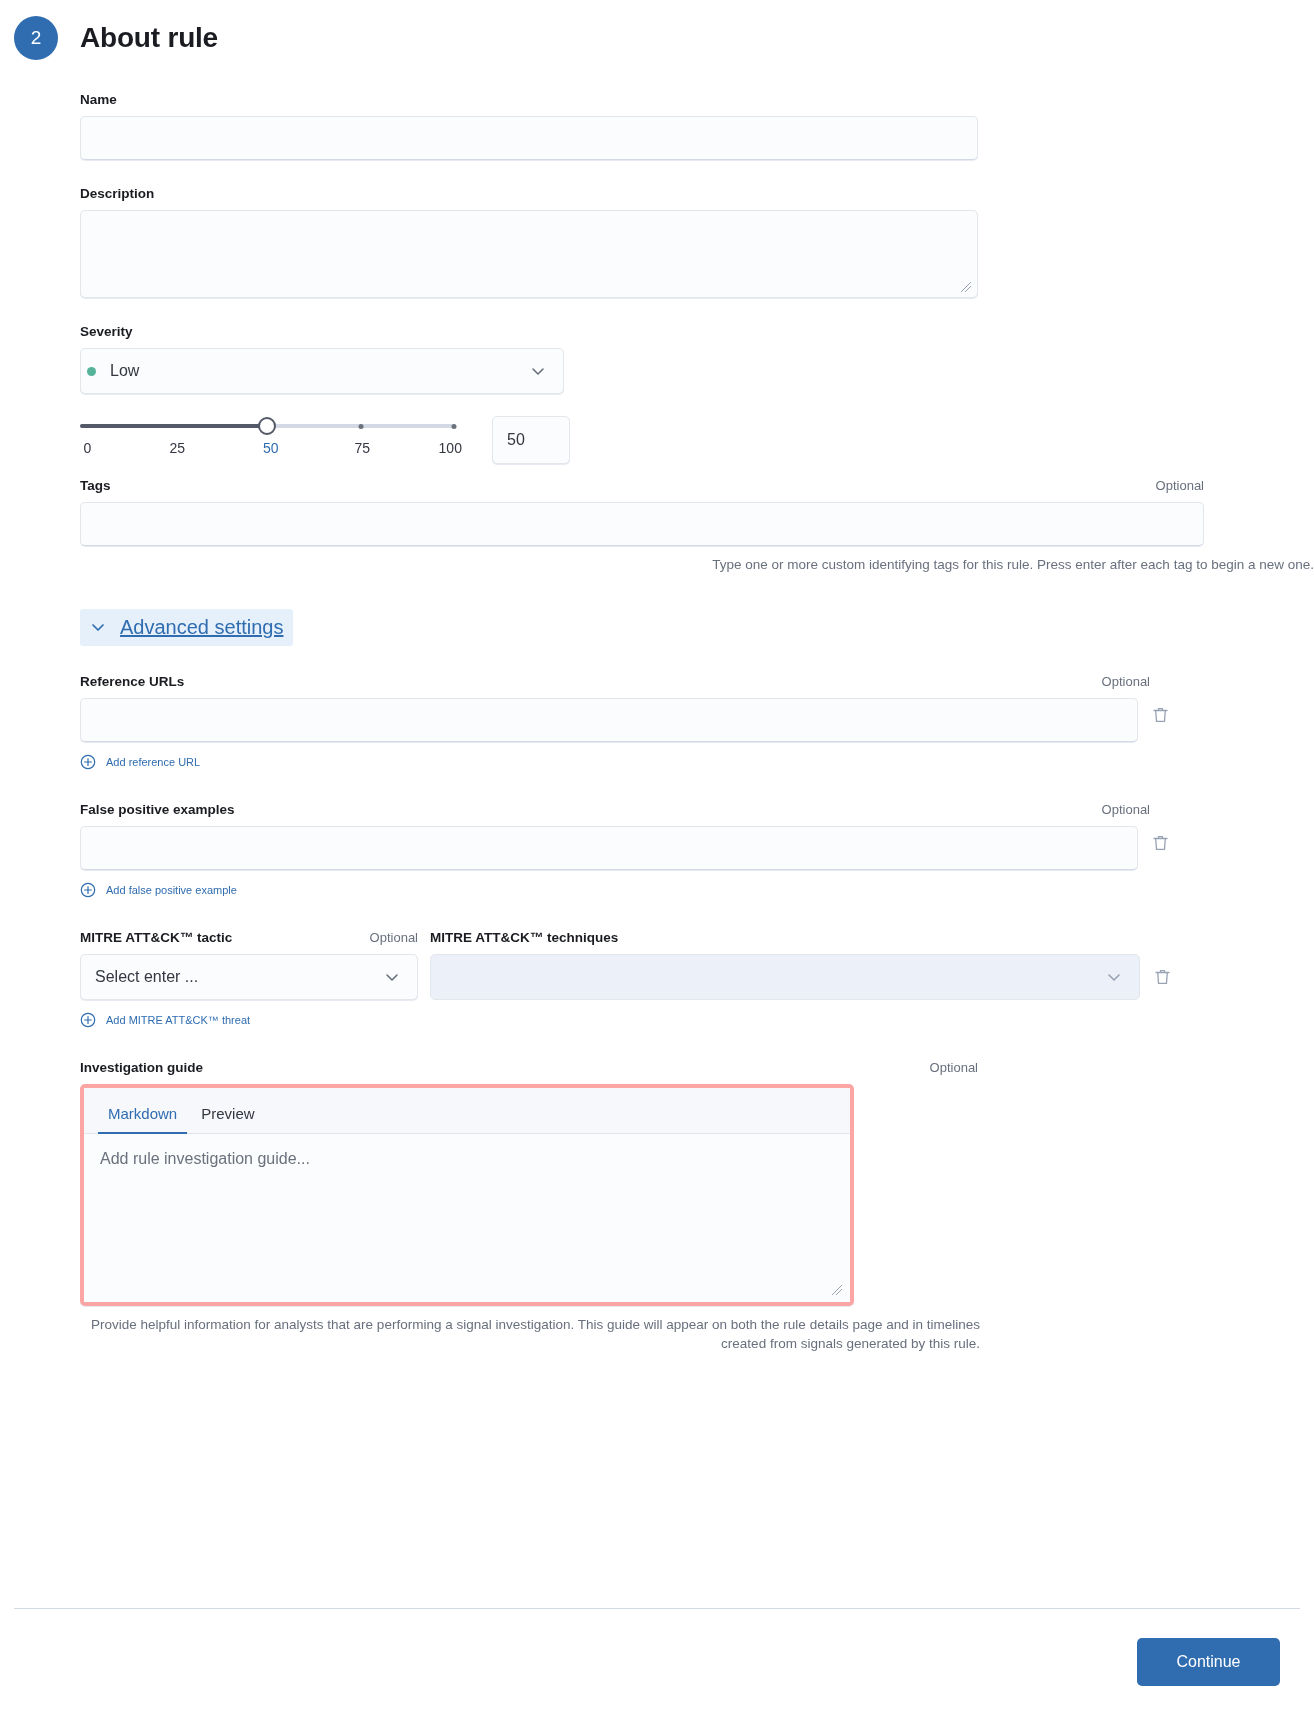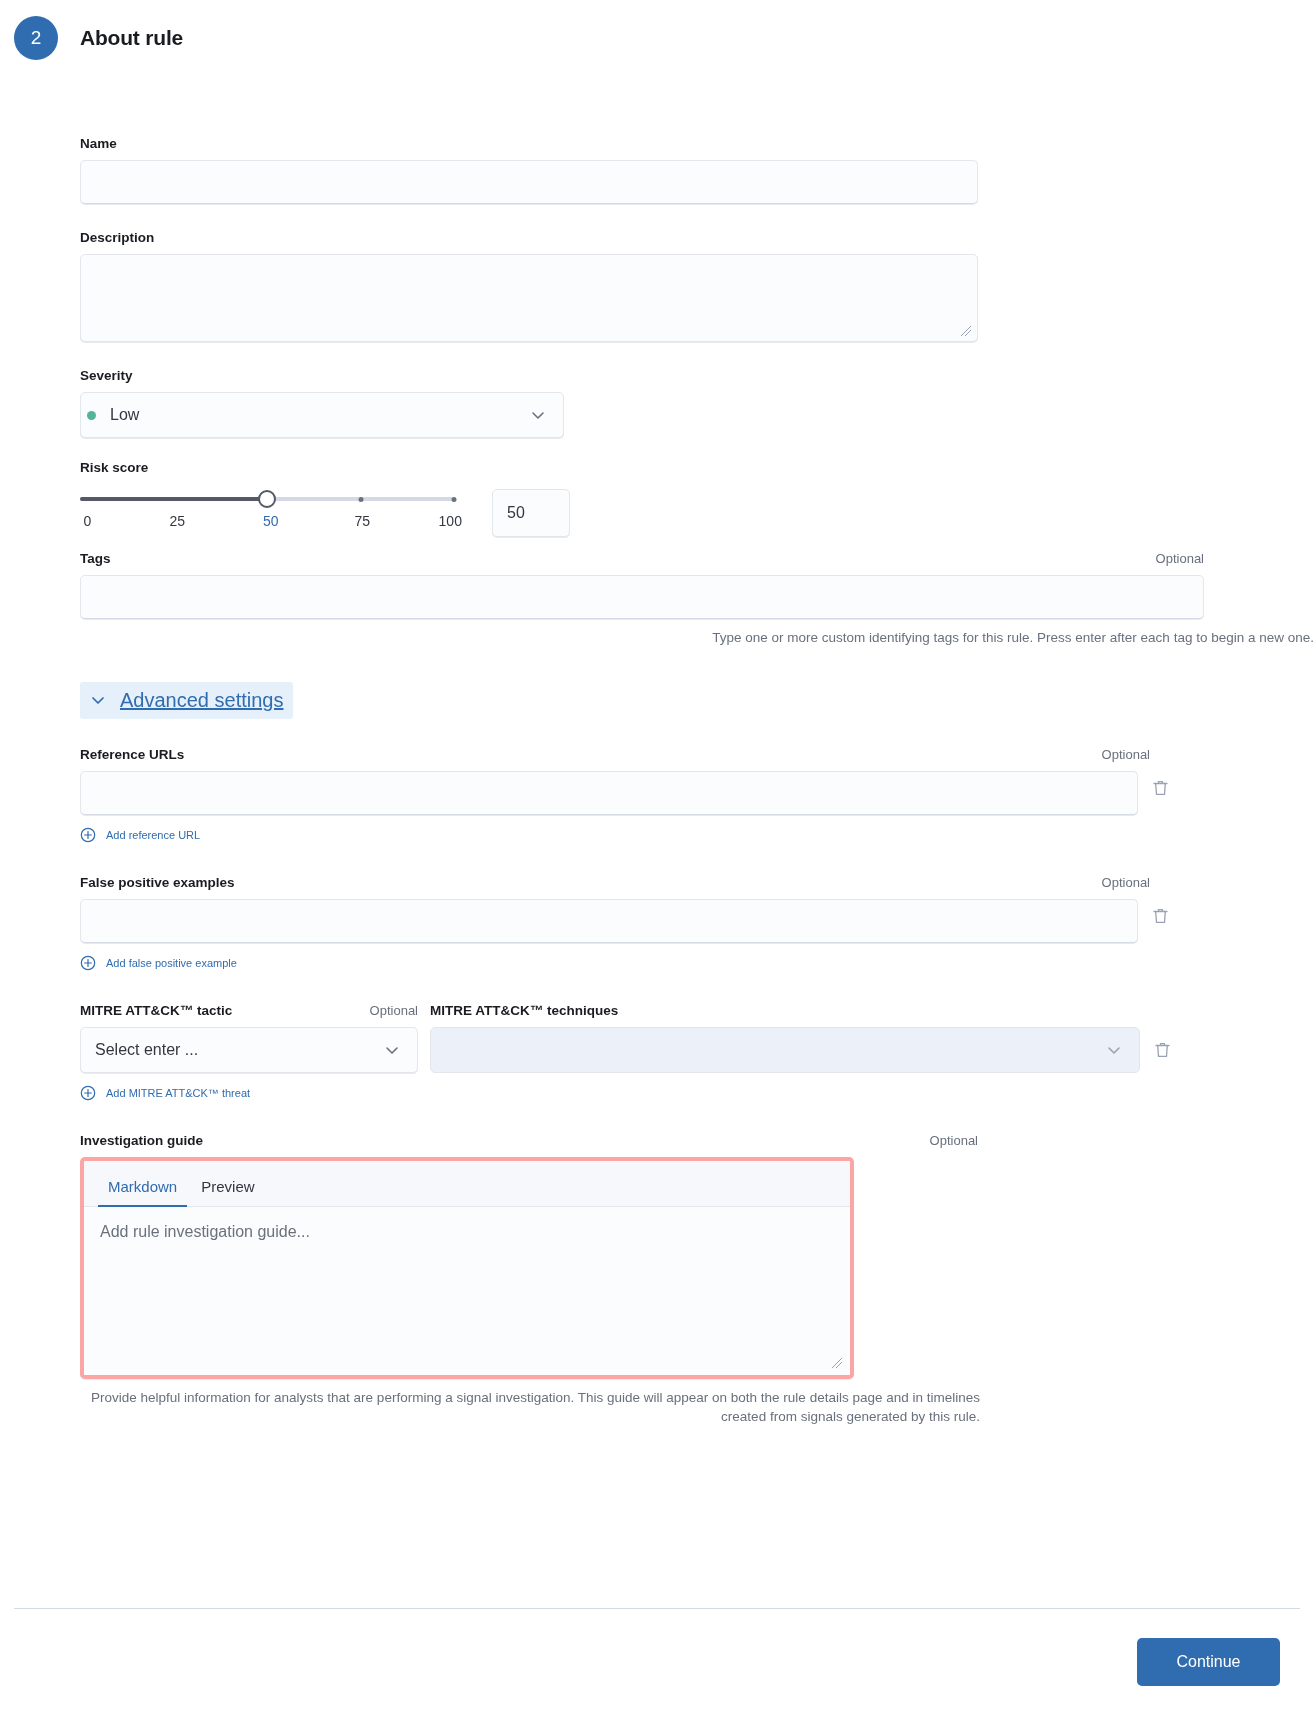--- a/index.html
+++ b/index.html
@@ -27,30 +27,30 @@
     background: #2F6CB0;
     color: #ffffff;
     font-size: 19px;
     font-weight: 400;
     display: flex;
     align-items: center;
     justify-content: center;
     flex: 0 0 auto;
   }
   .step-title {
-    font-size: 21px;
+    font-size: 28px;
     font-weight: 700;
     color: #1a1c21;
     letter-spacing: -0.2px;
   }
 
   
   .form {
     padding: 0 0 0 80px;
-    margin-top: 76px;
+    margin-top: 32px;
   }
   .field { margin-bottom: 0; }
 
   .label-row {
     display: flex;
     align-items: baseline;
     justify-content: space-between;
   }
   .label {
     font-size: 13.5px;
@@ -405,21 +405,20 @@
           <svg width="18" height="18" viewBox="0 0 18 18">
               <path d="M4 7 L9 12 L14 7" stroke="#69707D" stroke-width="1.6" fill="none" stroke-linecap="round" stroke-linejoin="round"></path>
             </svg>
         </span>
       </div>
     </div>
   </div>
 
   
   <div class="field mt22">
-    <span class="label">Risk score</span>
     <div class="risk-row">
       <div class="slider-col">
         <div class="track">
           <div class="track-fill"></div>
           <div class="tick-dot" style="left:75%"></div>
           <div class="tick-dot" style="left:100%"></div>
           <div class="thumb" style="left:50%"></div>
         </div>
         <div class="tick-labels">
           <span class="tick-label" style="left:2%">0</span>

